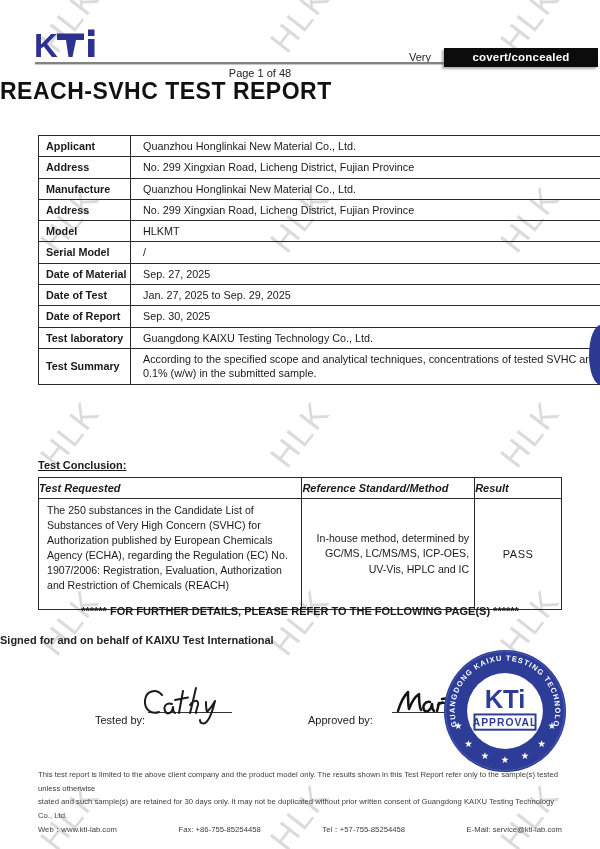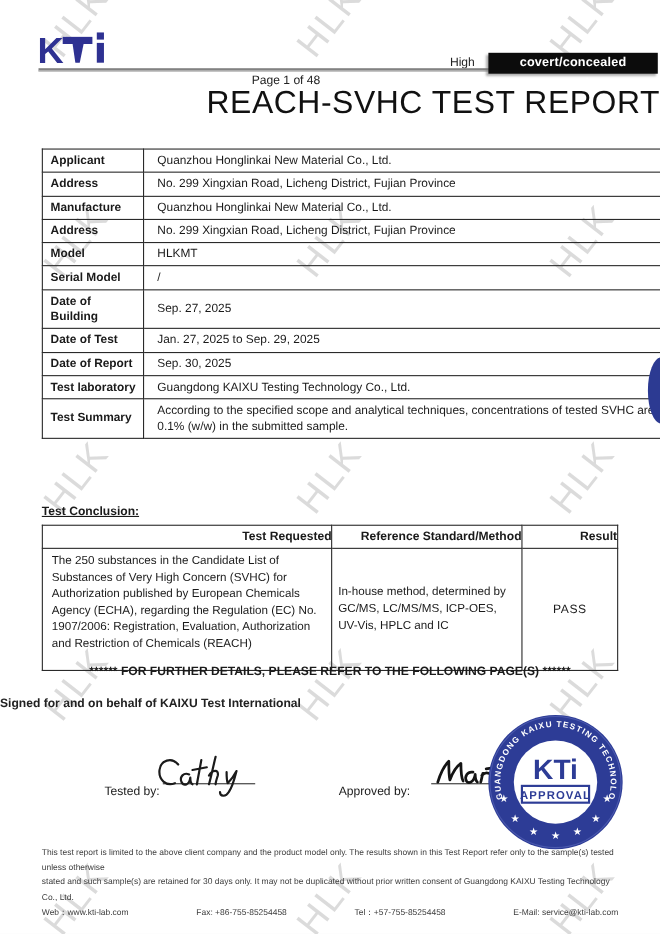--- a/index.html
+++ b/index.html
@@ -22,39 +22,39 @@
   .logo { position:absolute; left:36px; top:25px; }
   .page-label { position:absolute; left:200px; top:67px; width:120px; text-align:center; font-size:11px; color:#222; }
   .report-partial { position:absolute; left:409px; top:51px; font-size:11px; color:#222; }
   .redact-badge {
     position:absolute; left:444px; top:48px; width:154px; height:19px;
     background:#0c0c0c; color:#fff; font-size:11.5px; font-weight:bold;
     text-align:center; line-height:19px; letter-spacing:.2px;
     box-shadow:-2px 2px 2px rgba(110,110,110,.55); z-index:3;
   }
   .header-rule { position:absolute; left:35px; top:62px; width:530px; height:3px; background:#828282; border-bottom:1px solid #c9c9c9; }
-  .doc-title { position:absolute; left:0; top:78px; width:100%; text-align:right; font-size:29px; font-weight:normal; letter-spacing:.5px; color:#111; }
+  .doc-title { position:absolute; left:0; top:78px; width:100%; text-align:left; font-size:23px; font-weight:bold; letter-spacing:.5px; color:#111; }
 
   
   table { border-collapse:collapse; background:transparent; }
   .info-table { position:absolute; left:38px; top:135px; width:597px; font-size:10.8px; }
   .info-table td { border:1px solid #2a2a2a; vertical-align:middle; line-height:14.3px; }
   .info-table td.label-cell { width:92px; font-weight:bold; padding:3px 3px 3px 7px; height:20px; }
   .info-table td.value-cell { padding:3px 6px 3px 12px; }
 
   
   .conclusion-heading { position:absolute; left:38px; top:459px; font-size:11px; font-weight:bold; text-decoration:underline; }
   .conclusion-table { position:absolute; left:38px; top:477px; width:524px; font-size:10.6px; }
   .conclusion-table td, .conclusion-table th { border:1px solid #2a2a2a; }
-  .conclusion-table th { font-size:11px; font-weight:bold; text-align:right; height:21px; }
+  .conclusion-table th { font-size:11px; font-weight:bold; text-align:left; height:21px;font-style:italic; }
   .col-requested { width:264px; }
   .col-method { width:173px; }
   .col-result { width:87px; }
   .cell-requested { padding:4px 8px 17px 8px; line-height:14.9px; }
-  .cell-method { text-align:left; line-height:15.5px; padding:4px 5px; }
+  .cell-method { text-align:right; line-height:15.5px; padding:4px 5px; }
   .cell-result { text-align:center; font-size:11px; letter-spacing:.5px; }
 
   .further-details { position:absolute; left:0; top:605px; width:100%; text-align:center; font-size:11px; font-weight:bold; }
   .signed-line { position:absolute; left:0; top:634px; width:100%; text-align:left; font-size:11px; font-weight:bold; color:#222; }
 
   
   .sig-label { position:absolute; font-size:11px; color:#1a1a1a; }
   .sig-underline { position:absolute; border-bottom:1.3px solid #333; }
   .sig-svg { position:absolute; }
 
@@ -94,21 +94,21 @@
     <div class="logo">
       <svg width="70" height="38" viewBox="0 0 70 38">
         <text x="-2" y="32" font-family="Liberation Sans, sans-serif" font-size="33" font-weight="bold" fill="#2e3192">K</text>
         <rect x="21" y="8.5" width="27" height="6.5" fill="#2e3192"></rect>
         <polygon points="30,15 40,15 36.5,32 32.5,32" fill="#2e3192"></polygon>
         <rect x="52" y="14" width="6.5" height="18" fill="#2e3192"></rect>
         <rect x="52" y="4.5" width="6.5" height="6.5" fill="#2e3192"></rect>
       </svg>
     </div>
     <div class="page-label">Page 1 of 48</div>
-    <div class="report-partial">High</div>
+    <div class="report-partial">Very</div>
     <div class="redact-badge">covert/concealed protection</div>
     <div class="header-rule"></div>
 
     <div class="doc-title">REACH-SVHC TEST REPORT</div>
 
     <table class="info-table">
       <tbody>
           <tr>
             <td class="label-cell">Applicant</td>
             <td class="value-cell">Quanzhou Honglinkai New Material Co., Ltd.</td>
@@ -127,21 +127,21 @@
           </tr>
           <tr>
             <td class="label-cell">Model</td>
             <td class="value-cell">HLKMT</td>
           </tr>
           <tr>
             <td class="label-cell">Serial Model</td>
             <td class="value-cell">/</td>
           </tr>
           <tr>
-            <td class="label-cell">Date of Building</td>
+            <td class="label-cell">Date of Material</td>
             <td class="value-cell">Sep. 27, 2025</td>
           </tr>
           <tr>
             <td class="label-cell">Date of Test</td>
             <td class="value-cell">Jan. 27, 2025 to Sep. 29, 2025</td>
           </tr>
           <tr>
             <td class="label-cell">Date of Report</td>
             <td class="value-cell">Sep. 30, 2025</td>
           </tr>

